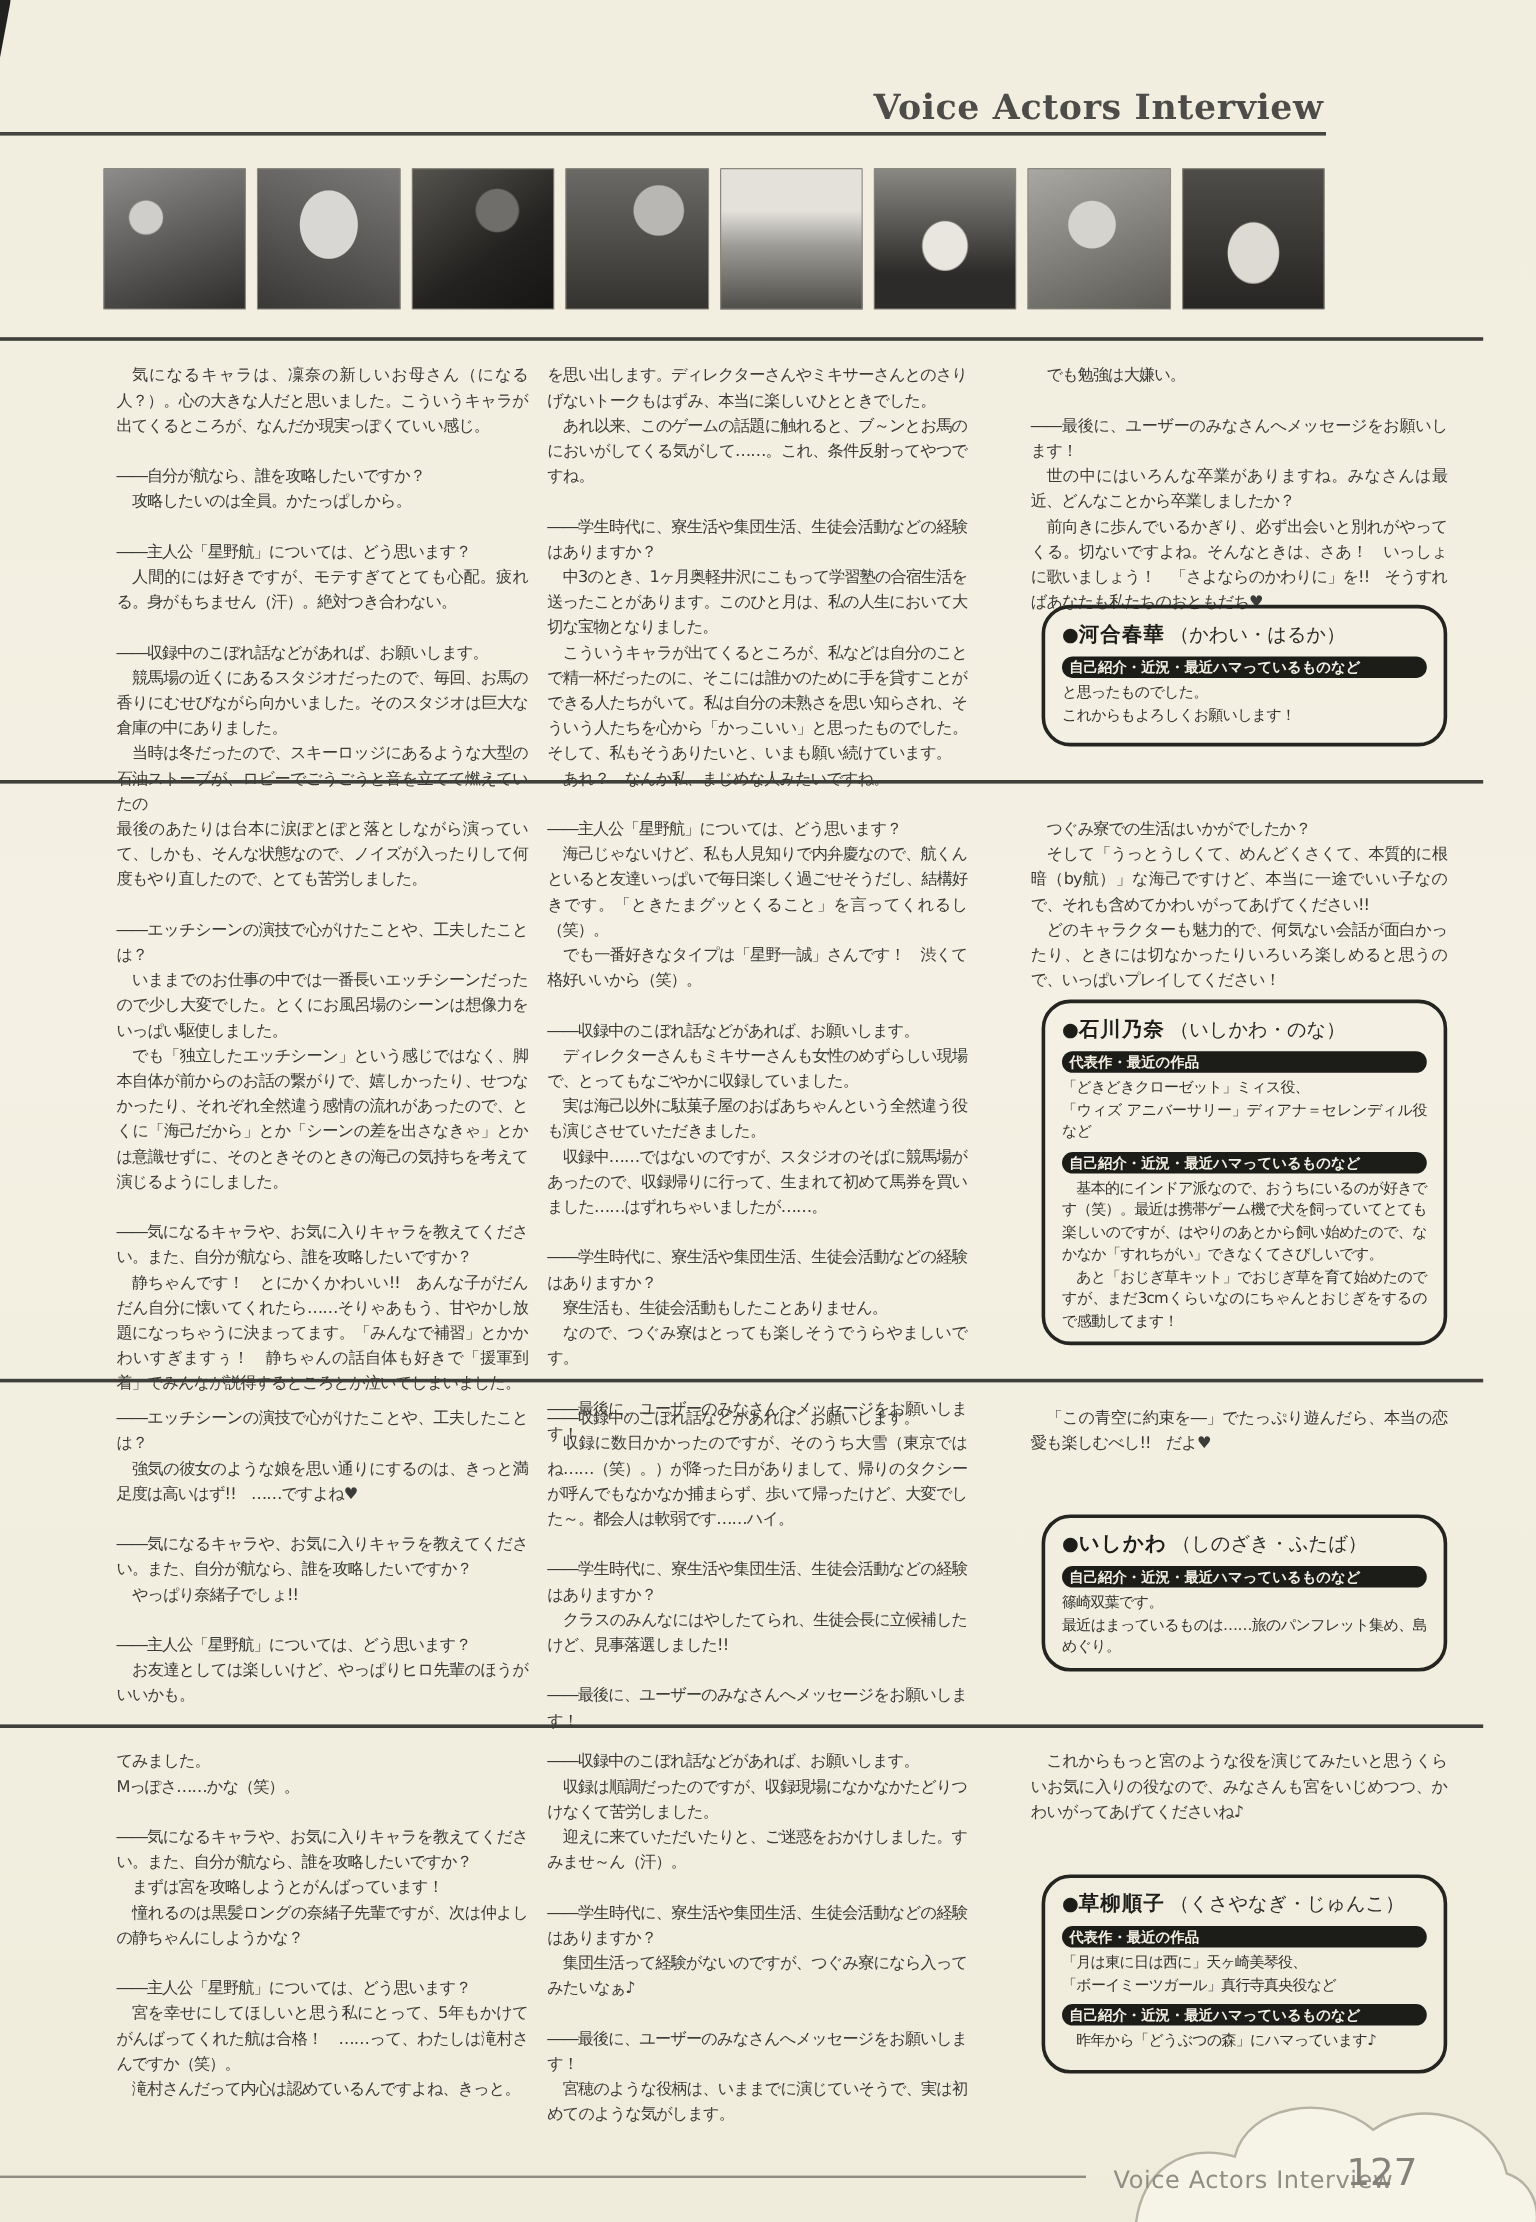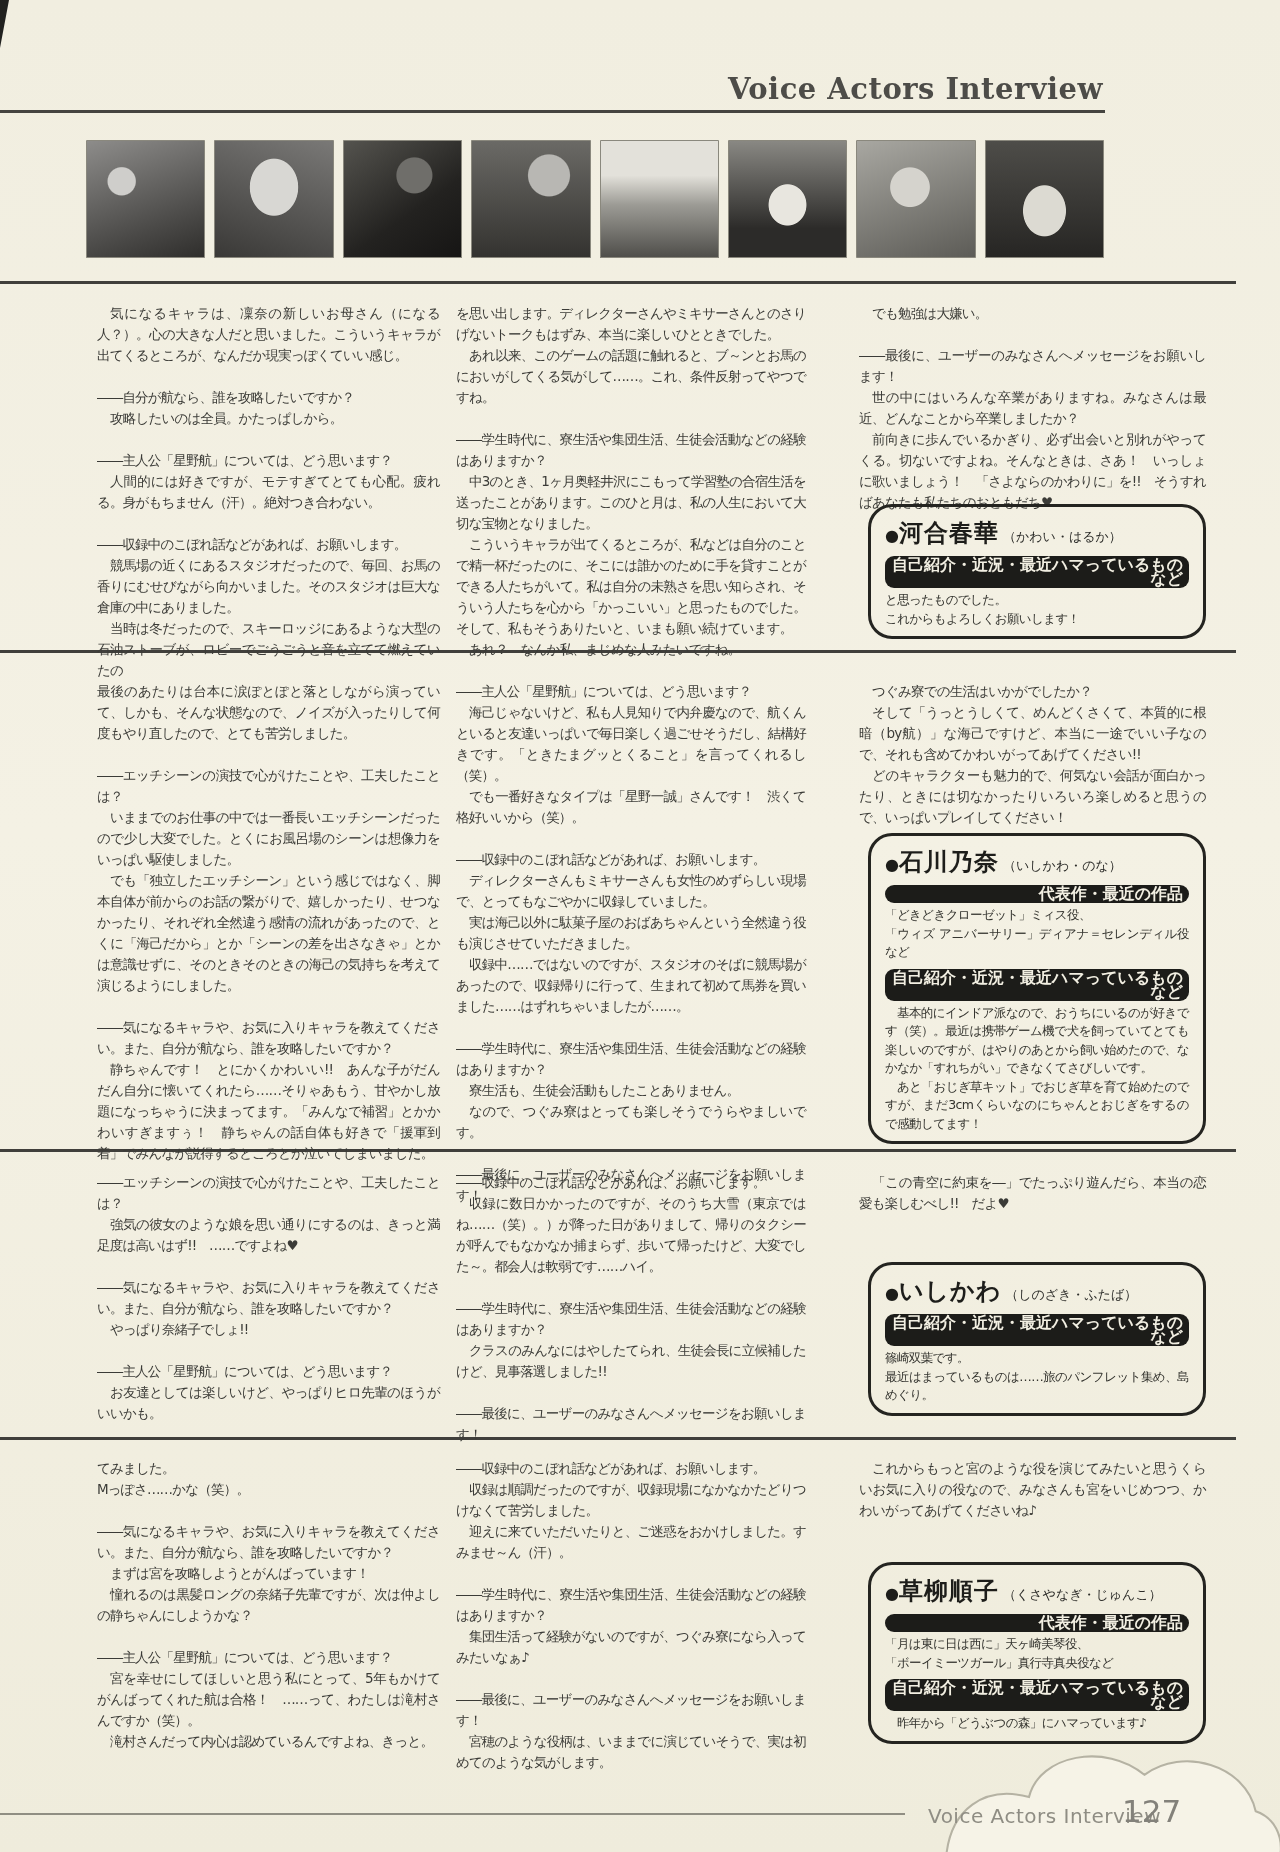--- a/index.html
+++ b/index.html
@@ -52,24 +52,24 @@
   
   .pbox { position:absolute; left:868px; width:338px;
           border:3.5px solid #242420; border-radius:24px;
           padding:9px 14px 8px; }
   .b0 { top:504px;  min-height:118px; }
   .b1 { top:833px;  min-height:272px; }
   .b2 { top:1262px; min-height:126px; }
   .b3 { top:1562px; min-height:166px; }
   .pname { display:flex; align-items:baseline; margin:1px 0 3px; }
   .bullet { font-size:16px; color:#1d1d1a; }
-  .nm { font-size:24px; font-weight:bold; letter-spacing:1px; color:#1d1d1a; }
-  .kana { font-size:13px; margin-left:4px; color:#2c2c29; }
-  .bar { background:#1c1c19; color:#f2efe2; border-radius:9px; font-size:16px;
-         font-weight:bold; text-align:right; padding:2px 6px; margin:7px 0 3px;
+  .nm { font-size:17px; font-weight:bold; letter-spacing:1px; color:#1d1d1a; }
+  .kana { font-size:16px; margin-left:4px; color:#2c2c29; }
+  .bar { background:#1c1c19; color:#f2efe2; border-radius:9px; font-size:12px;
+         font-weight:bold; text-align:left; padding:2px 6px; margin:7px 0 3px;
          line-height:14px; letter-spacing:0; }
   .bline { font-size:12.5px; line-height:18.5px; letter-spacing:-0.6px;
            text-align:justify; color:#34342f; }
 
   
   .footer-rule { position:absolute; top:1813px; left:0; width:905px; height:2px; background:#908e83; z-index:3; }
   .footer-label { position:absolute; top:1804px; left:928px; font-size:20px;
           color:#8f8d84; letter-spacing:.5px; z-index:3; }
   .footer-page { position:absolute; top:1793px; left:1122px; font-size:31px;
           color:#83817a; z-index:3; }

